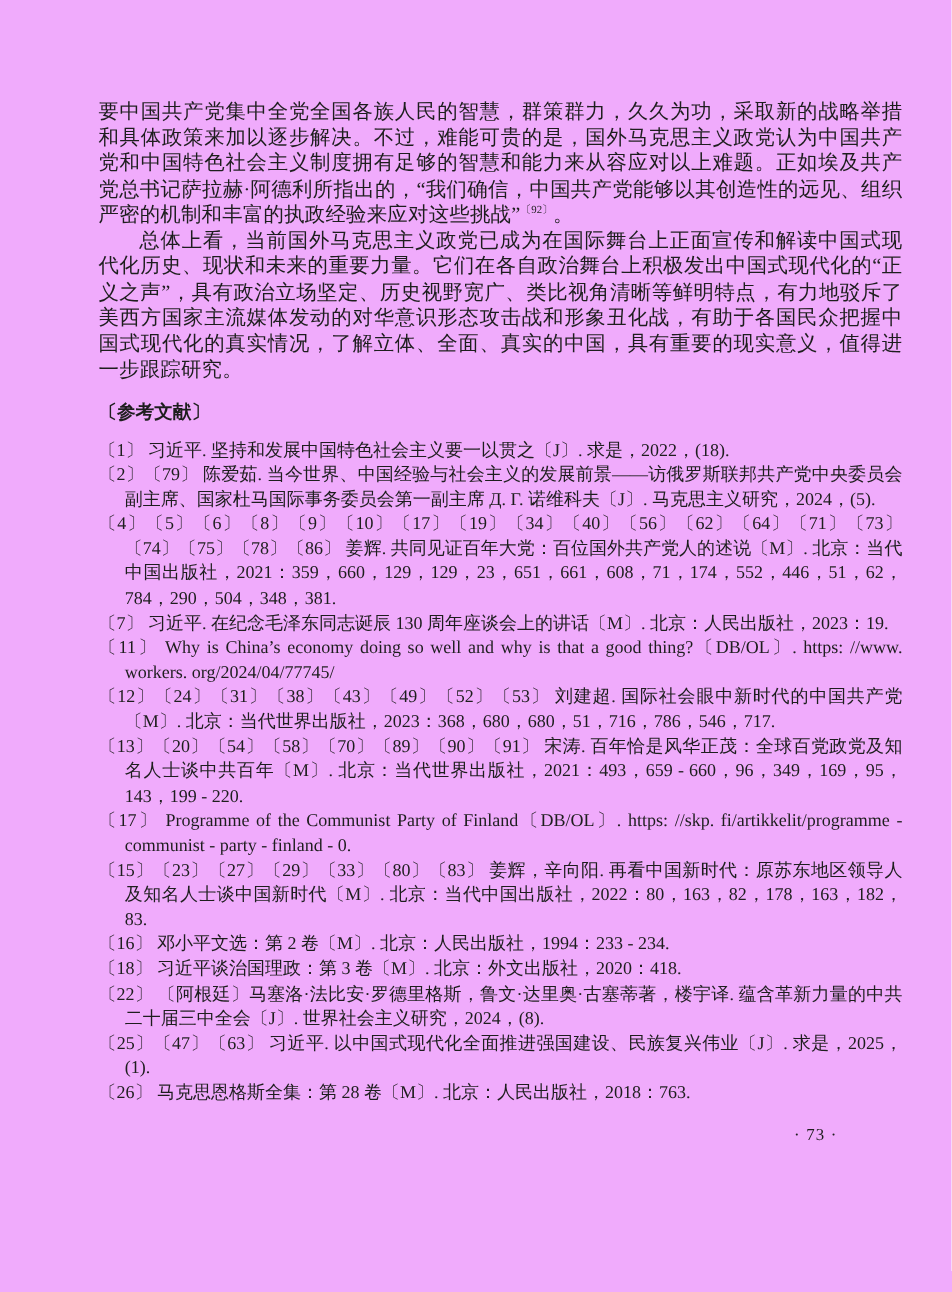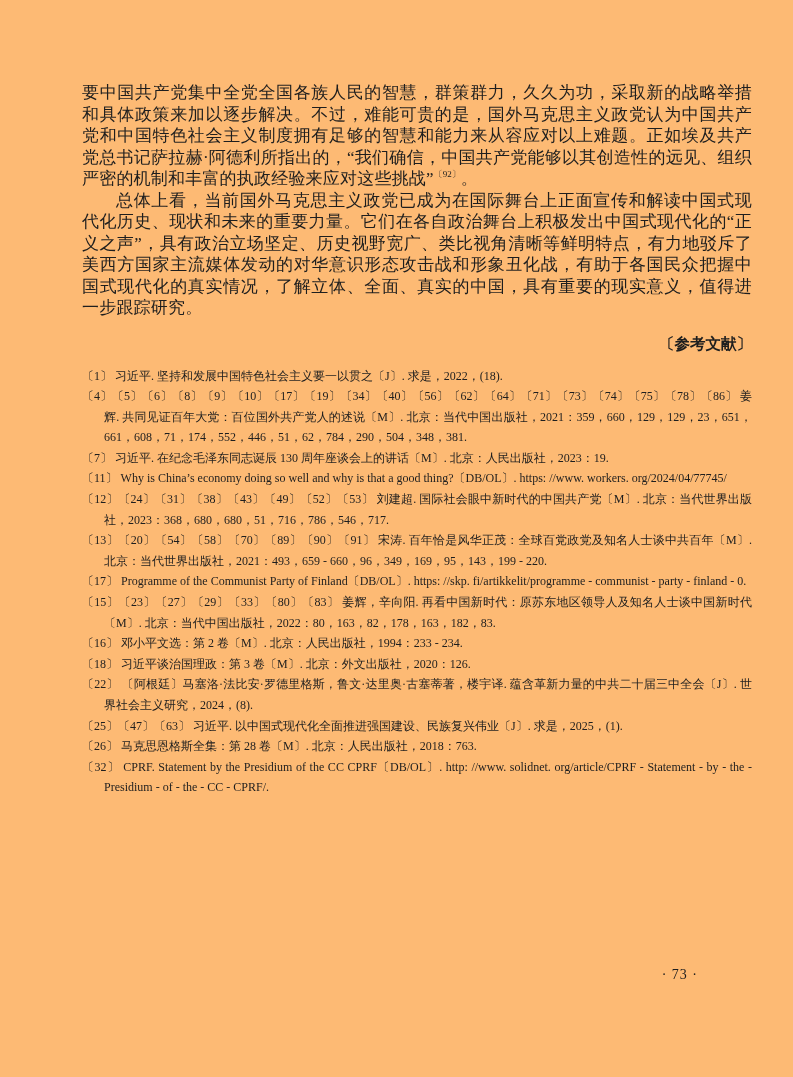--- a/index.html
+++ b/index.html
@@ -4,21 +4,21 @@
 <style>
   html, body {
     margin: 0;
     padding: 0;
     background: #fcfcfa;
   }
   .page {
     position: relative;
     width: 793px;
     height: 1077px;
-    background: #fdba74;
+    background: #f0abfc;
     color: #1e1e1e;
     font-family: "Liberation Serif", "DejaVu Serif", serif;
     overflow: hidden;
     box-sizing: border-box;
   }
   .content {
     padding: 82px 41px 0 82px;
   }
   .body-para {
     margin: 0;
@@ -33,68 +33,68 @@
   sup.cite {
     font-size: 9px;
     line-height: 0;
     vertical-align: super;
     letter-spacing: 0;
   }
   .ref-heading {
     margin: 14px 0 11px 0;
     font-size: 15.5px;
     font-weight: bold;
-    text-align: right;
+    text-align: left;
     line-height: 22px;
   }
   .ref-list {
     margin: 0;
     padding: 0;
     list-style: none;
-    font-size: 12px;
+    font-size: 15px;
     line-height: 20.6px;
   }
   .ref-item {
     padding-left: 22px;
     text-indent: -22px;
     text-align: justify;
     overflow-wrap: break-word;
   }
   .page-number {
     position: absolute;
-    top: 967px;
+    top: 939px;
     right: 95px;
     font-size: 14px;
     letter-spacing: 1px;
   }
 </style>
 </head>
 <body>
 
 <div class="page">
   <div class="content">
 
     <p class="body-para"><span>要中国共产党集中全党全国各族人民的智慧，群策群力，久久为功，采取新的战略举措和具体政策来加以逐步解决。不过，难能可贵的是，国外马克思主义政党认为中国共产党和中国特色社会主义制度拥有足够的智慧和能力来从容应对以上难题。正如埃及共产党总书记萨拉赫·阿德利所指出的，“我们确信，中国共产党能够以其创造性的远见、组织严密的机制和丰富的执政经验来应对这些挑战”</span><sup class="cite">〔92〕</sup><span>。</span></p>
 
     <p class="body-para indent">总体上看，当前国外马克思主义政党已成为在国际舞台上正面宣传和解读中国式现代化历史、现状和未来的重要力量。它们在各自政治舞台上积极发出中国式现代化的“正义之声”，具有政治立场坚定、历史视野宽广、类比视角清晰等鲜明特点，有力地驳斥了美西方国家主流媒体发动的对华意识形态攻击战和形象丑化战，有助于各国民众把握中国式现代化的真实情况，了解立体、全面、真实的中国，具有重要的现实意义，值得进一步跟踪研究。</p>
 
     <h3 class="ref-heading">〔参考文献〕</h3>
 
     <ul class="ref-list">
       <li class="ref-item">〔1〕 习近平. 坚持和发展中国特色社会主义要一以贯之〔J〕. 求是，2022，(18).</li>
+      <li class="ref-item">〔2〕〔79〕 陈爱茹. 当今世界、中国经验与社会主义的发展前景——访俄罗斯联邦共产党中央委员会副主席、国家杜马国际事务委员会第一副主席 Д. Г. 诺维科夫〔J〕. 马克思主义研究，2024，(5).</li>
       <li class="ref-item">〔4〕〔5〕〔6〕〔8〕〔9〕〔10〕〔17〕〔19〕〔34〕〔40〕〔56〕〔62〕〔64〕〔71〕〔73〕〔74〕〔75〕〔78〕〔86〕 姜辉. 共同见证百年大党：百位国外共产党人的述说〔M〕. 北京：当代中国出版社，2021：359，660，129，129，23，651，661，608，71，174，552，446，51，62，784，290，504，348，381.</li>
       <li class="ref-item">〔7〕 习近平. 在纪念毛泽东同志诞辰 130 周年座谈会上的讲话〔M〕. 北京：人民出版社，2023：19.</li>
       <li class="ref-item">〔11〕 Why is China’s economy doing so well and why is that a good thing?〔DB/OL〕. https: //www. workers. org/2024/04/77745/</li>
       <li class="ref-item">〔12〕〔24〕〔31〕〔38〕〔43〕〔49〕〔52〕〔53〕 刘建超. 国际社会眼中新时代的中国共产党〔M〕. 北京：当代世界出版社，2023：368，680，680，51，716，786，546，717.</li>
       <li class="ref-item">〔13〕〔20〕〔54〕〔58〕〔70〕〔89〕〔90〕〔91〕 宋涛. 百年恰是风华正茂：全球百党政党及知名人士谈中共百年〔M〕. 北京：当代世界出版社，2021：493，659 - 660，96，349，169，95，143，199 - 220.</li>
       <li class="ref-item">〔17〕 Programme of the Communist Party of Finland〔DB/OL〕. https: //skp. fi/artikkelit/programme - communist - party - finland - 0.</li>
       <li class="ref-item">〔15〕〔23〕〔27〕〔29〕〔33〕〔80〕〔83〕 姜辉，辛向阳. 再看中国新时代：原苏东地区领导人及知名人士谈中国新时代〔M〕. 北京：当代中国出版社，2022：80，163，82，178，163，182，83.</li>
       <li class="ref-item">〔16〕 邓小平文选：第 2 卷〔M〕. 北京：人民出版社，1994：233 - 234.</li>
-      <li class="ref-item">〔18〕 习近平谈治国理政：第 3 卷〔M〕. 北京：外文出版社，2020：126.</li>
+      <li class="ref-item">〔18〕 习近平谈治国理政：第 3 卷〔M〕. 北京：外文出版社，2020：418.</li>
       <li class="ref-item">〔22〕 〔阿根廷〕马塞洛·法比安·罗德里格斯，鲁文·达里奥·古塞蒂著，楼宇译. 蕴含革新力量的中共二十届三中全会〔J〕. 世界社会主义研究，2024，(8).</li>
       <li class="ref-item">〔25〕〔47〕〔63〕 习近平. 以中国式现代化全面推进强国建设、民族复兴伟业〔J〕. 求是，2025，(1).</li>
       <li class="ref-item">〔26〕 马克思恩格斯全集：第 28 卷〔M〕. 北京：人民出版社，2018：763.</li>
-      <li class="ref-item">〔32〕 CPRF. Statement by the Presidium of the CC CPRF〔DB/OL〕. http: //www. solidnet. org/article/CPRF - Statement - by - the - Presidium - of - the - CC - CPRF/.</li>
     </ul>
   </div>
 
   <div class="page-number">· 73 ·</div>
 </div>
 
 </body></html>

